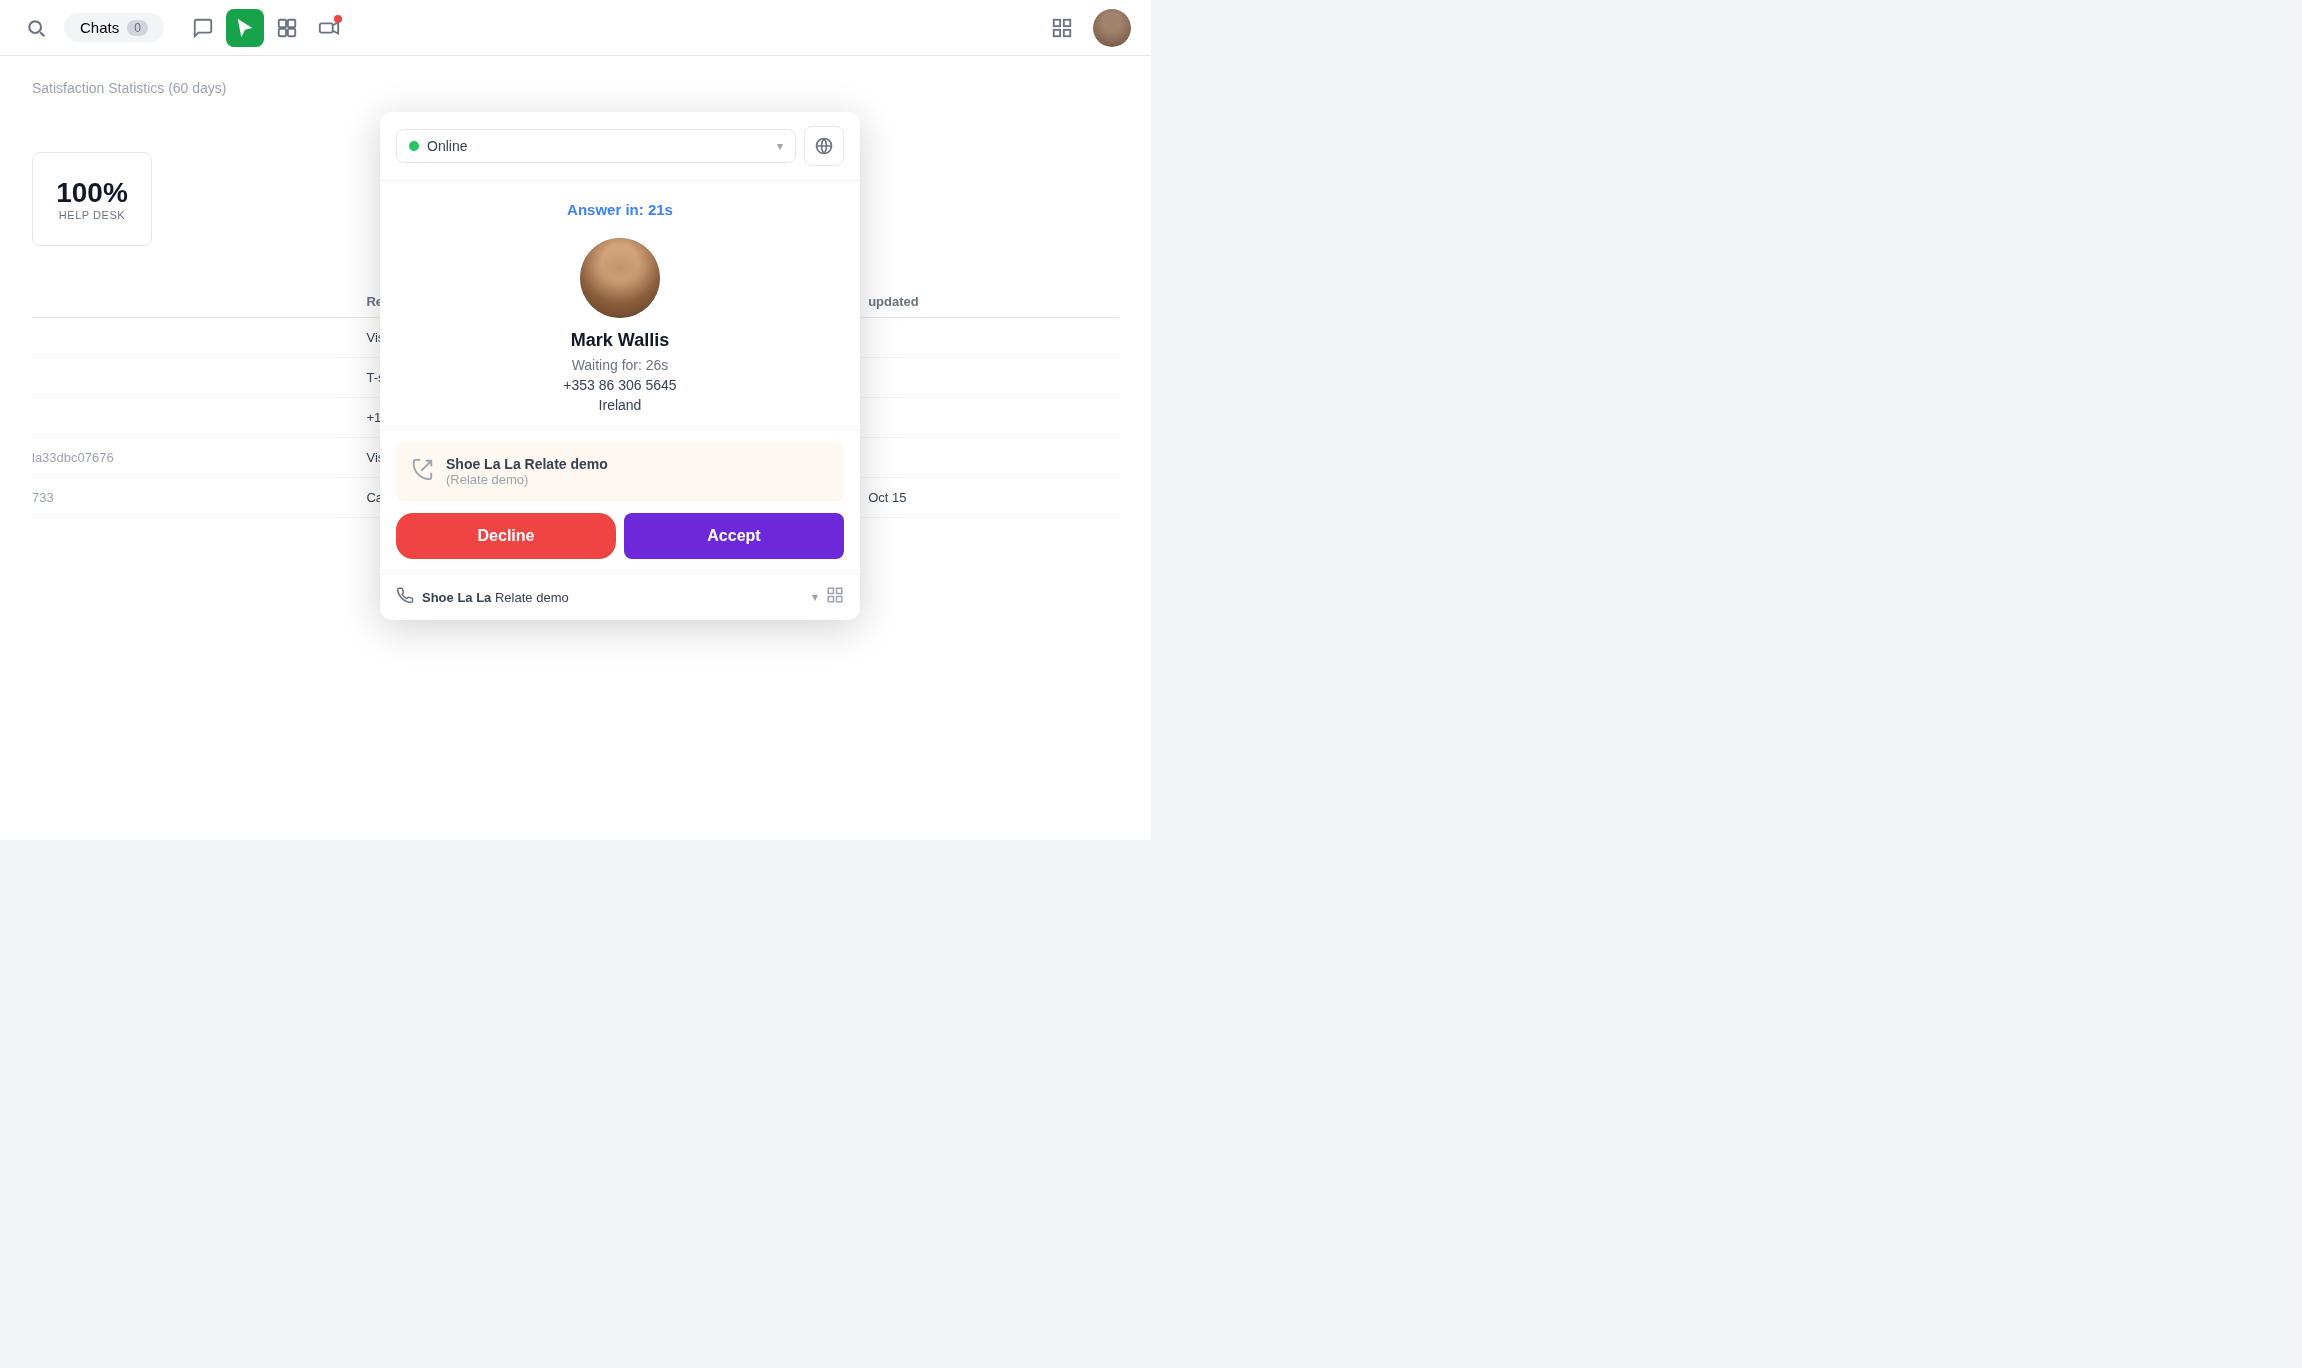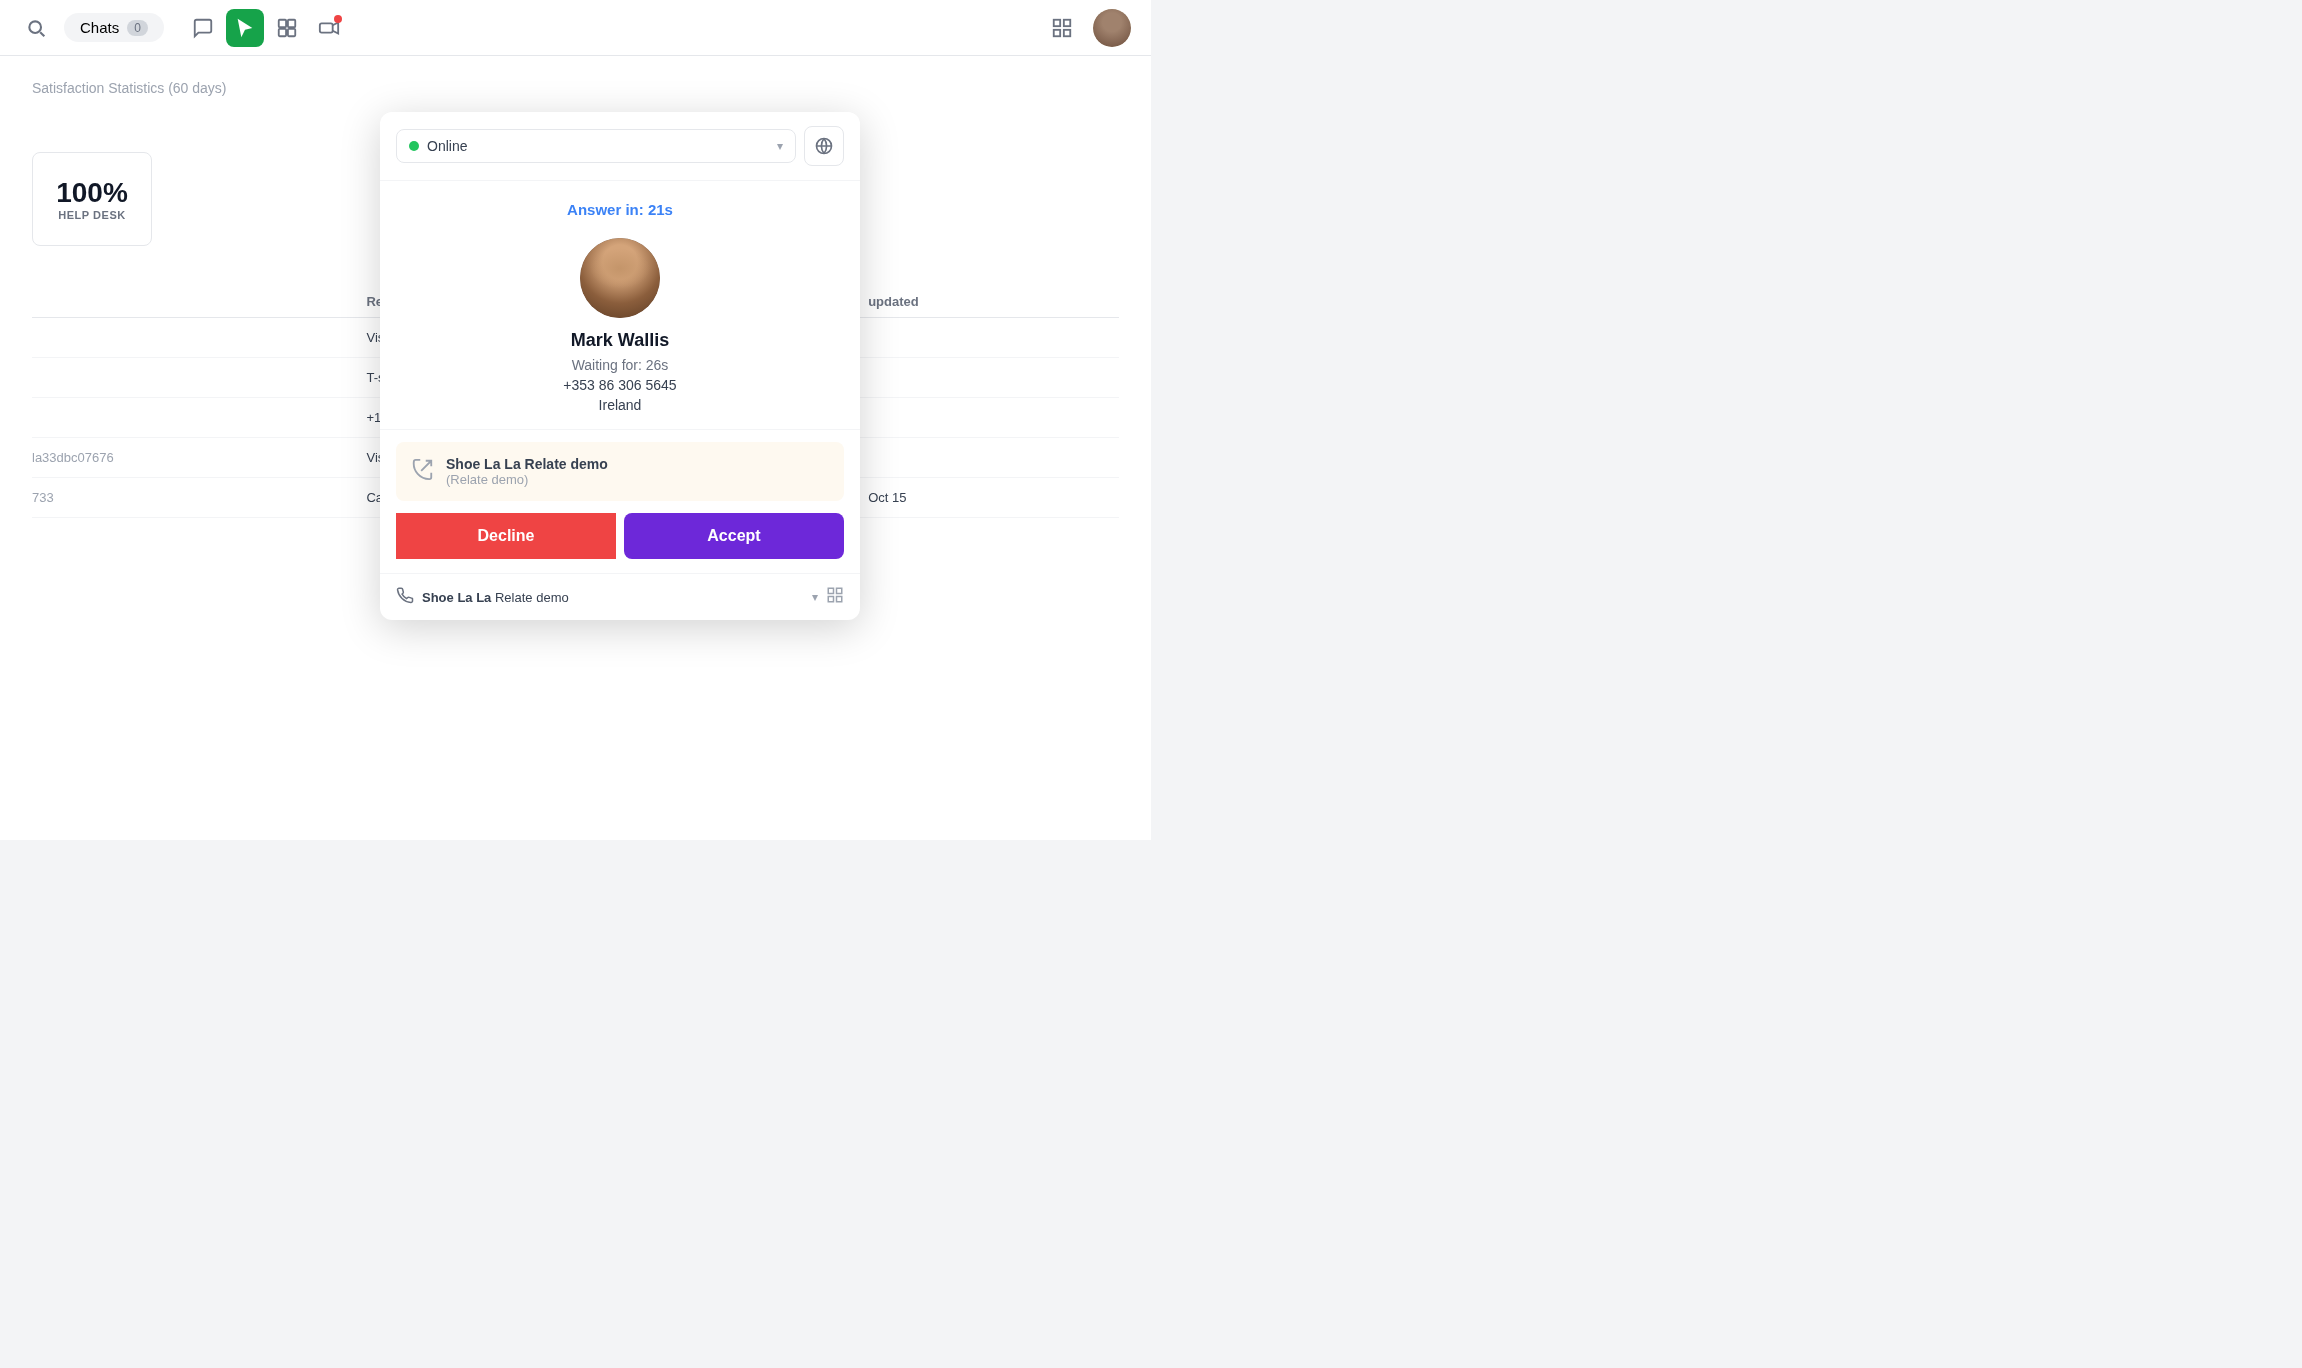--- a/index.html
+++ b/index.html
@@ -152,21 +152,21 @@
 
     .stat-percent {
       font-size: 28px;
       font-weight: 700;
       color: #111827;
     }
 
     .stat-label {
       font-size: 11px;
       color: #6b7280;
-      font-weight: 700;
+      font-weight: 400;
       letter-spacing: 0.05em;
     }
 
     .table-header {
       display: grid;
       grid-template-columns: 2fr 2fr 1fr 1.5fr;
       padding: 8px 0;
       border-bottom: 1px solid #e5e7eb;
       margin-top: 40px;
     }
@@ -352,21 +352,21 @@
       margin: 4px 16px 14px;
       gap: 8px;
     }
 
     .btn-decline {
       flex: 1;
       padding: 14px;
       background: #ef4444;
       color: #fff;
       border: none;
-      border-radius: 0;
+      border-radius: 17px;
       font-size: 16px;
       font-weight: 600;
       cursor: pointer;
     }
 
     .btn-accept {
       flex: 1;
       padding: 14px;
       background: #6d28d9;
       color: #fff;

